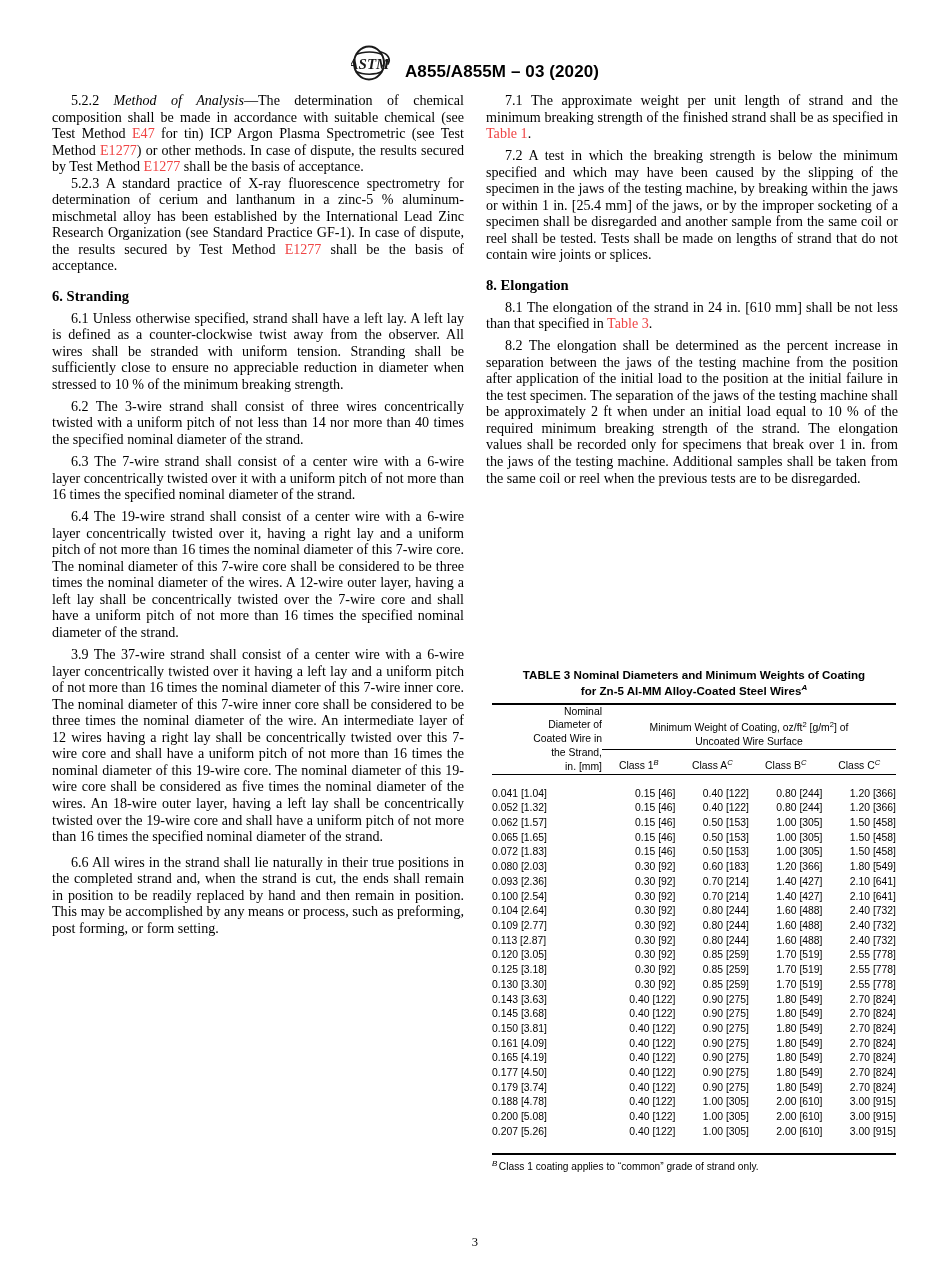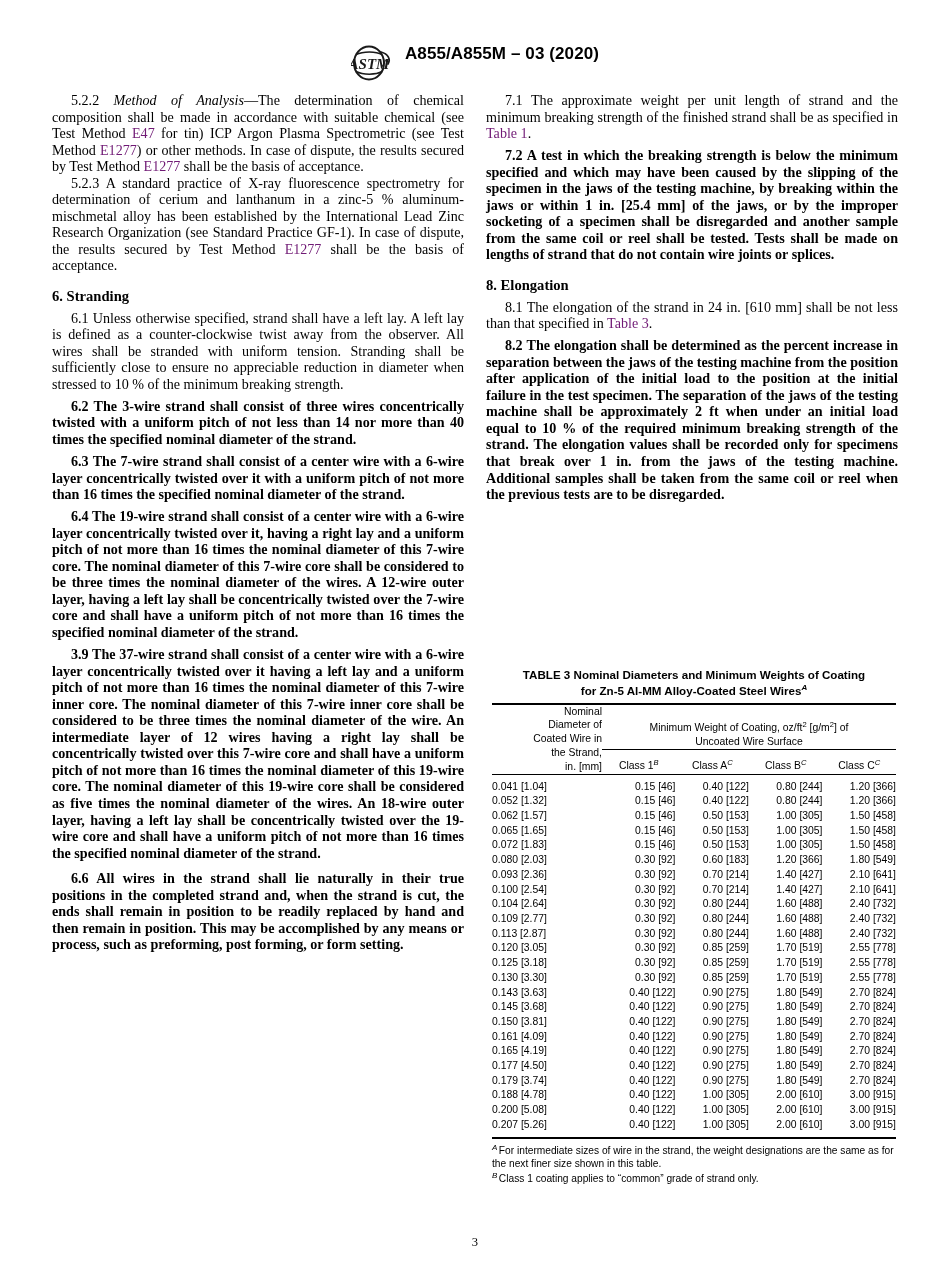--- a/index.html
+++ b/index.html
@@ -16,21 +16,21 @@
     overflow: hidden;
   }
 
   
   .page-header {
     position: absolute;
     top: 44px;
     left: 0;
     width: 950px;
     display: flex;
-    align-items: flex-start;
+    align-items: flex-end;
     justify-content: center;
     gap: 12px;
   }
   .astm-logo {
     width: 42px;
     height: 38px;
     flex: 0 0 auto;
     display: block;
   }
   .designation {
@@ -52,35 +52,35 @@
     text-justify: inter-word;
     hyphens: none;
   }
   .col-left  { left: 52px; }
   .col-right { left: 486px; }
 
   p.para {
     margin: 0;
     text-indent: 19px;
   }
-  p.para.gap { margin-top: 5.5px; font-weight: bold; }
+  p.para.gap { margin-top: 5.5px; }
 
   h2.section-head {
     font-family: "Liberation Serif", serif;
     font-weight: bold;
     font-size: 14.6px;
     margin: 14px 0 4.5px 0;
     text-indent: 0;
     text-align: left;
   }
   h2.section-head.first { margin-top: 0; }
 
   .ital { font-style: italic; }
   .ref {
-    color: #701a75;
+    color: #ef4444;
   }
 
   
   .table-block {
     position: absolute;
     left: 492px;
     top: 668px;
     width: 404px;
   }
   .table-title {
@@ -142,22 +142,22 @@
 
   table.t3 td.cell {
     padding: 0.6px 0 0.6px 0;
     line-height: 1.30;
     white-space: nowrap;
   }
   td.c-diam  { text-align: left;   padding-left: 1px; }
   td.c-val   { text-align: right; }
   td.pad-r   { padding-right: 2px; }
 
-  table.t3 tr.first-body td { padding-top: 5px; }
-  table.t3 tr.last-body td  { padding-bottom: 6px; }
+  table.t3 tr.first-body td { padding-top: 12px; }
+  table.t3 tr.last-body td  { padding-bottom: 15px; }
 
   .rule-bottom {
     border-top: 2.2px solid #000;
     margin-top: 0;
   }
 
   .footnotes {
     font-family: "Liberation Sans", sans-serif;
     font-size: 10.2px;
     line-height: 1.29;
@@ -479,18 +479,17 @@
           <td class="cell c-val">1.00 [305]</td>
           <td class="cell c-val">2.00 [610]</td>
           <td class="cell c-val pad-r">3.00 [915]</td>
         </tr>
       </tbody>
   </table>
 
   <div class="rule-bottom"></div>
 
   <div class="footnotes" id="t3-footnotes">
-      <p><sup>A</sup>For intermediate sizes of wire in the strand, the weight designations are the same as for the next finer size shown in this table.</p>
       <p><sup>B</sup>Class 1 coating applies to “common” grade of strand only.</p>
     </div>
 </div>
 
 <div class="page-number">3</div>
 
 </body></html>

